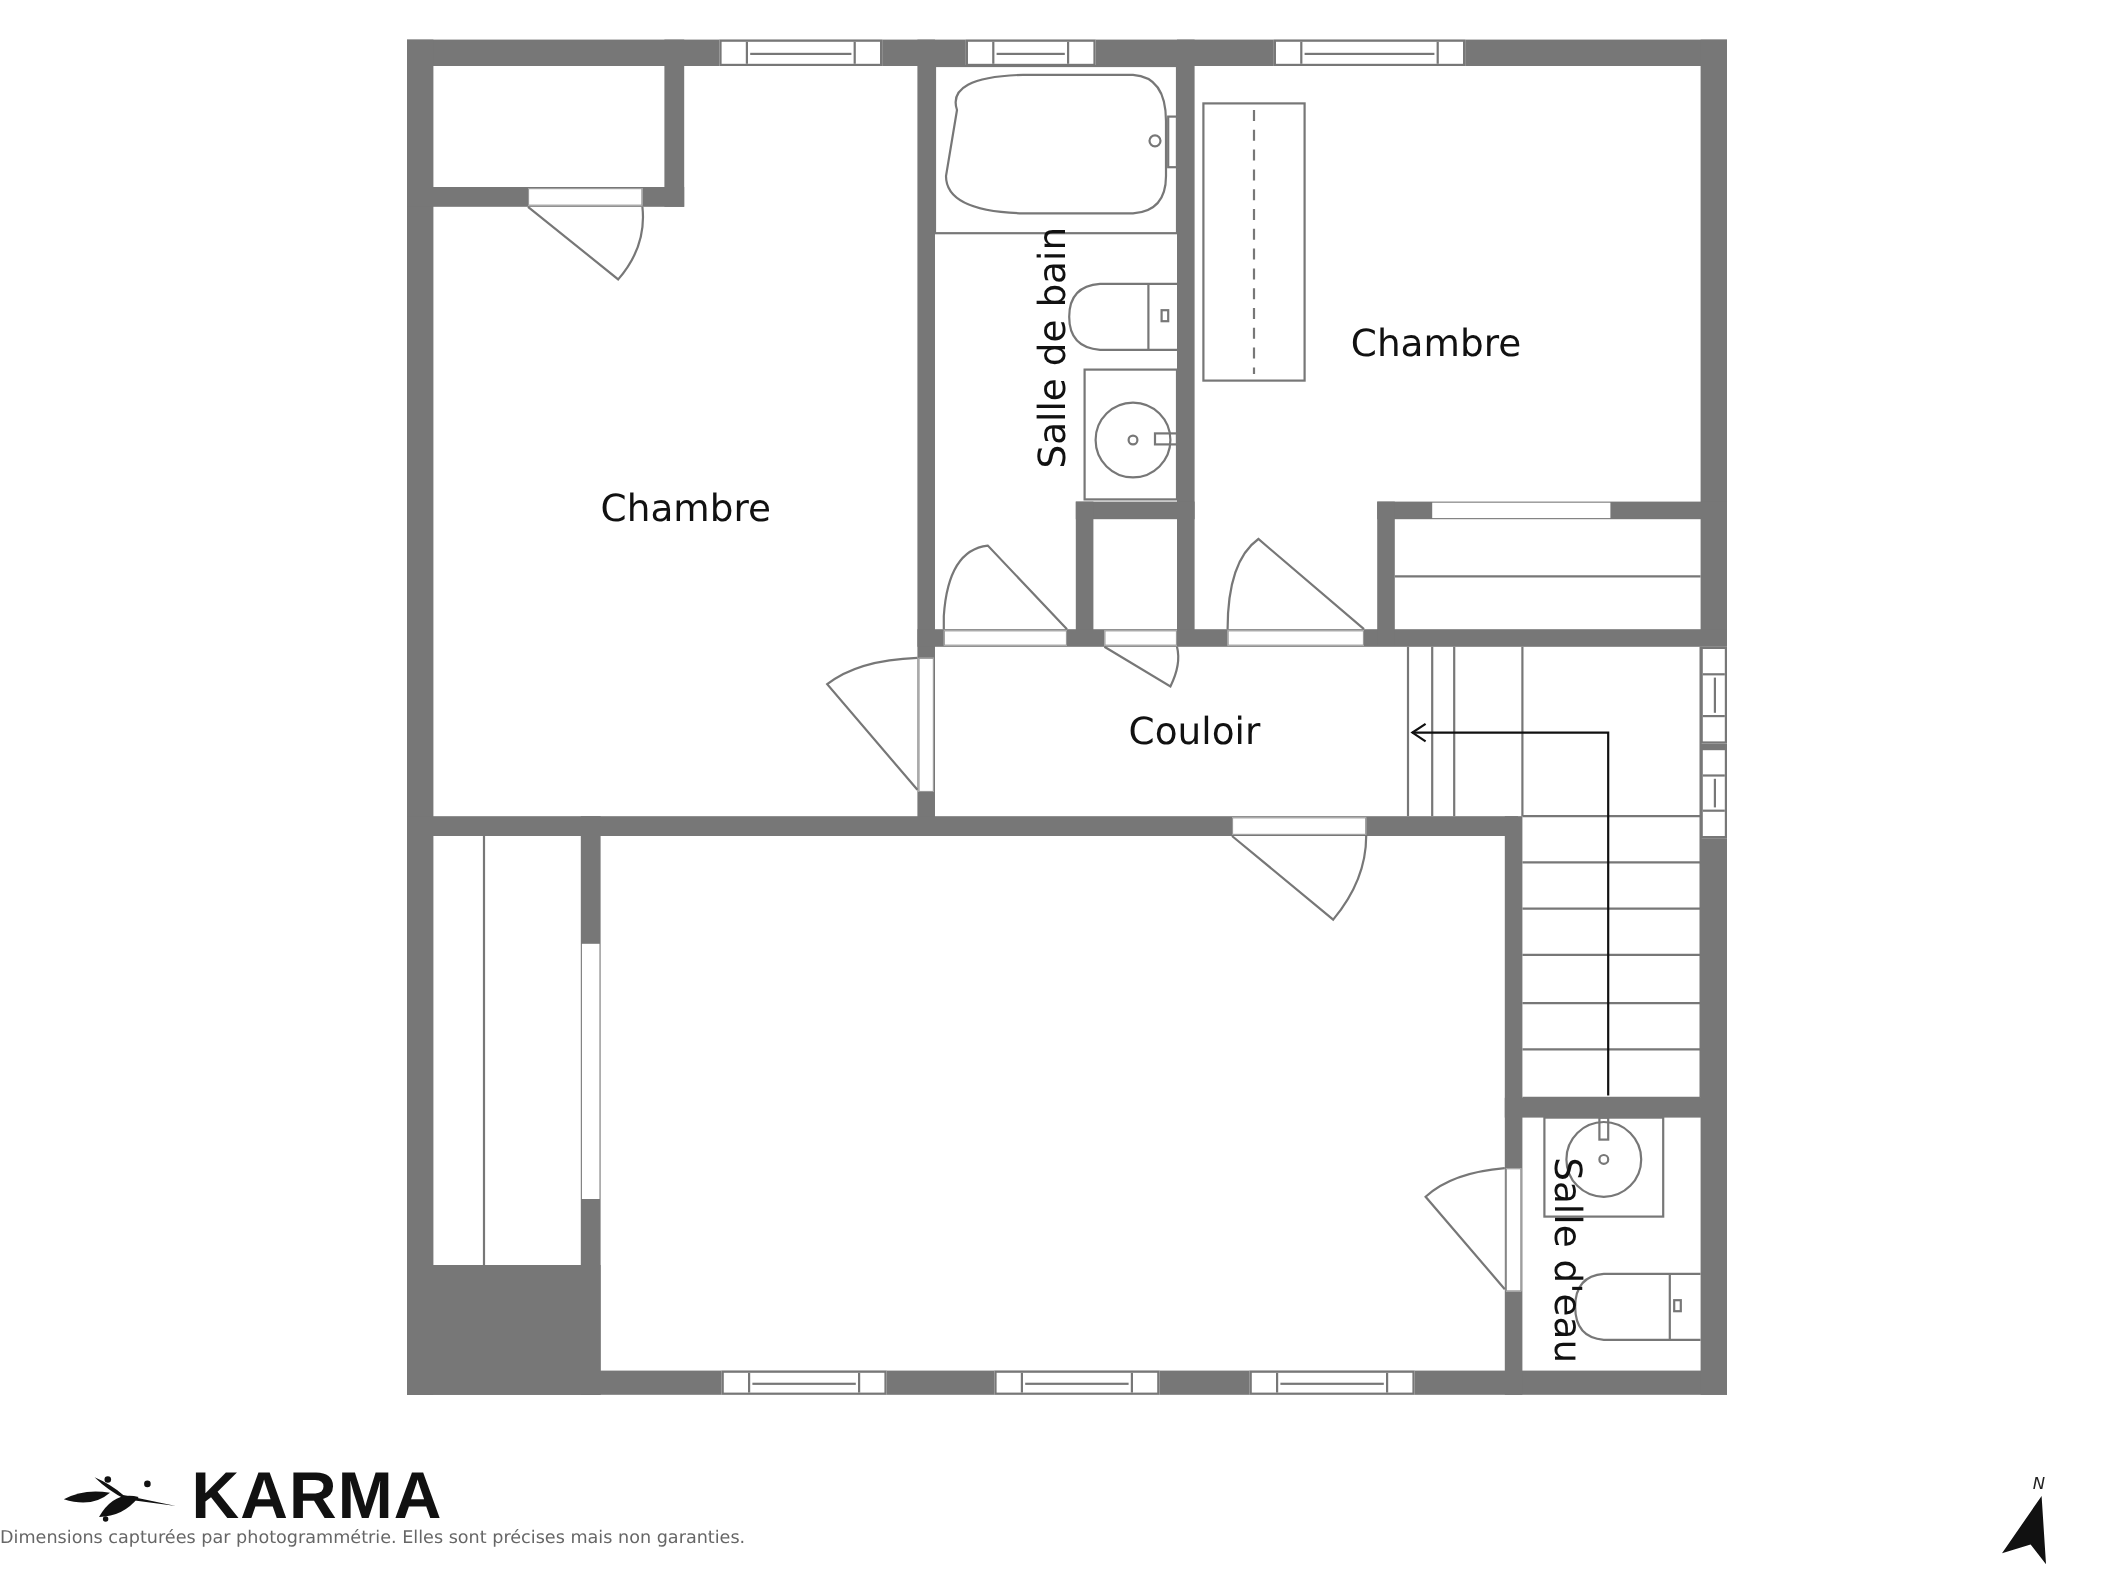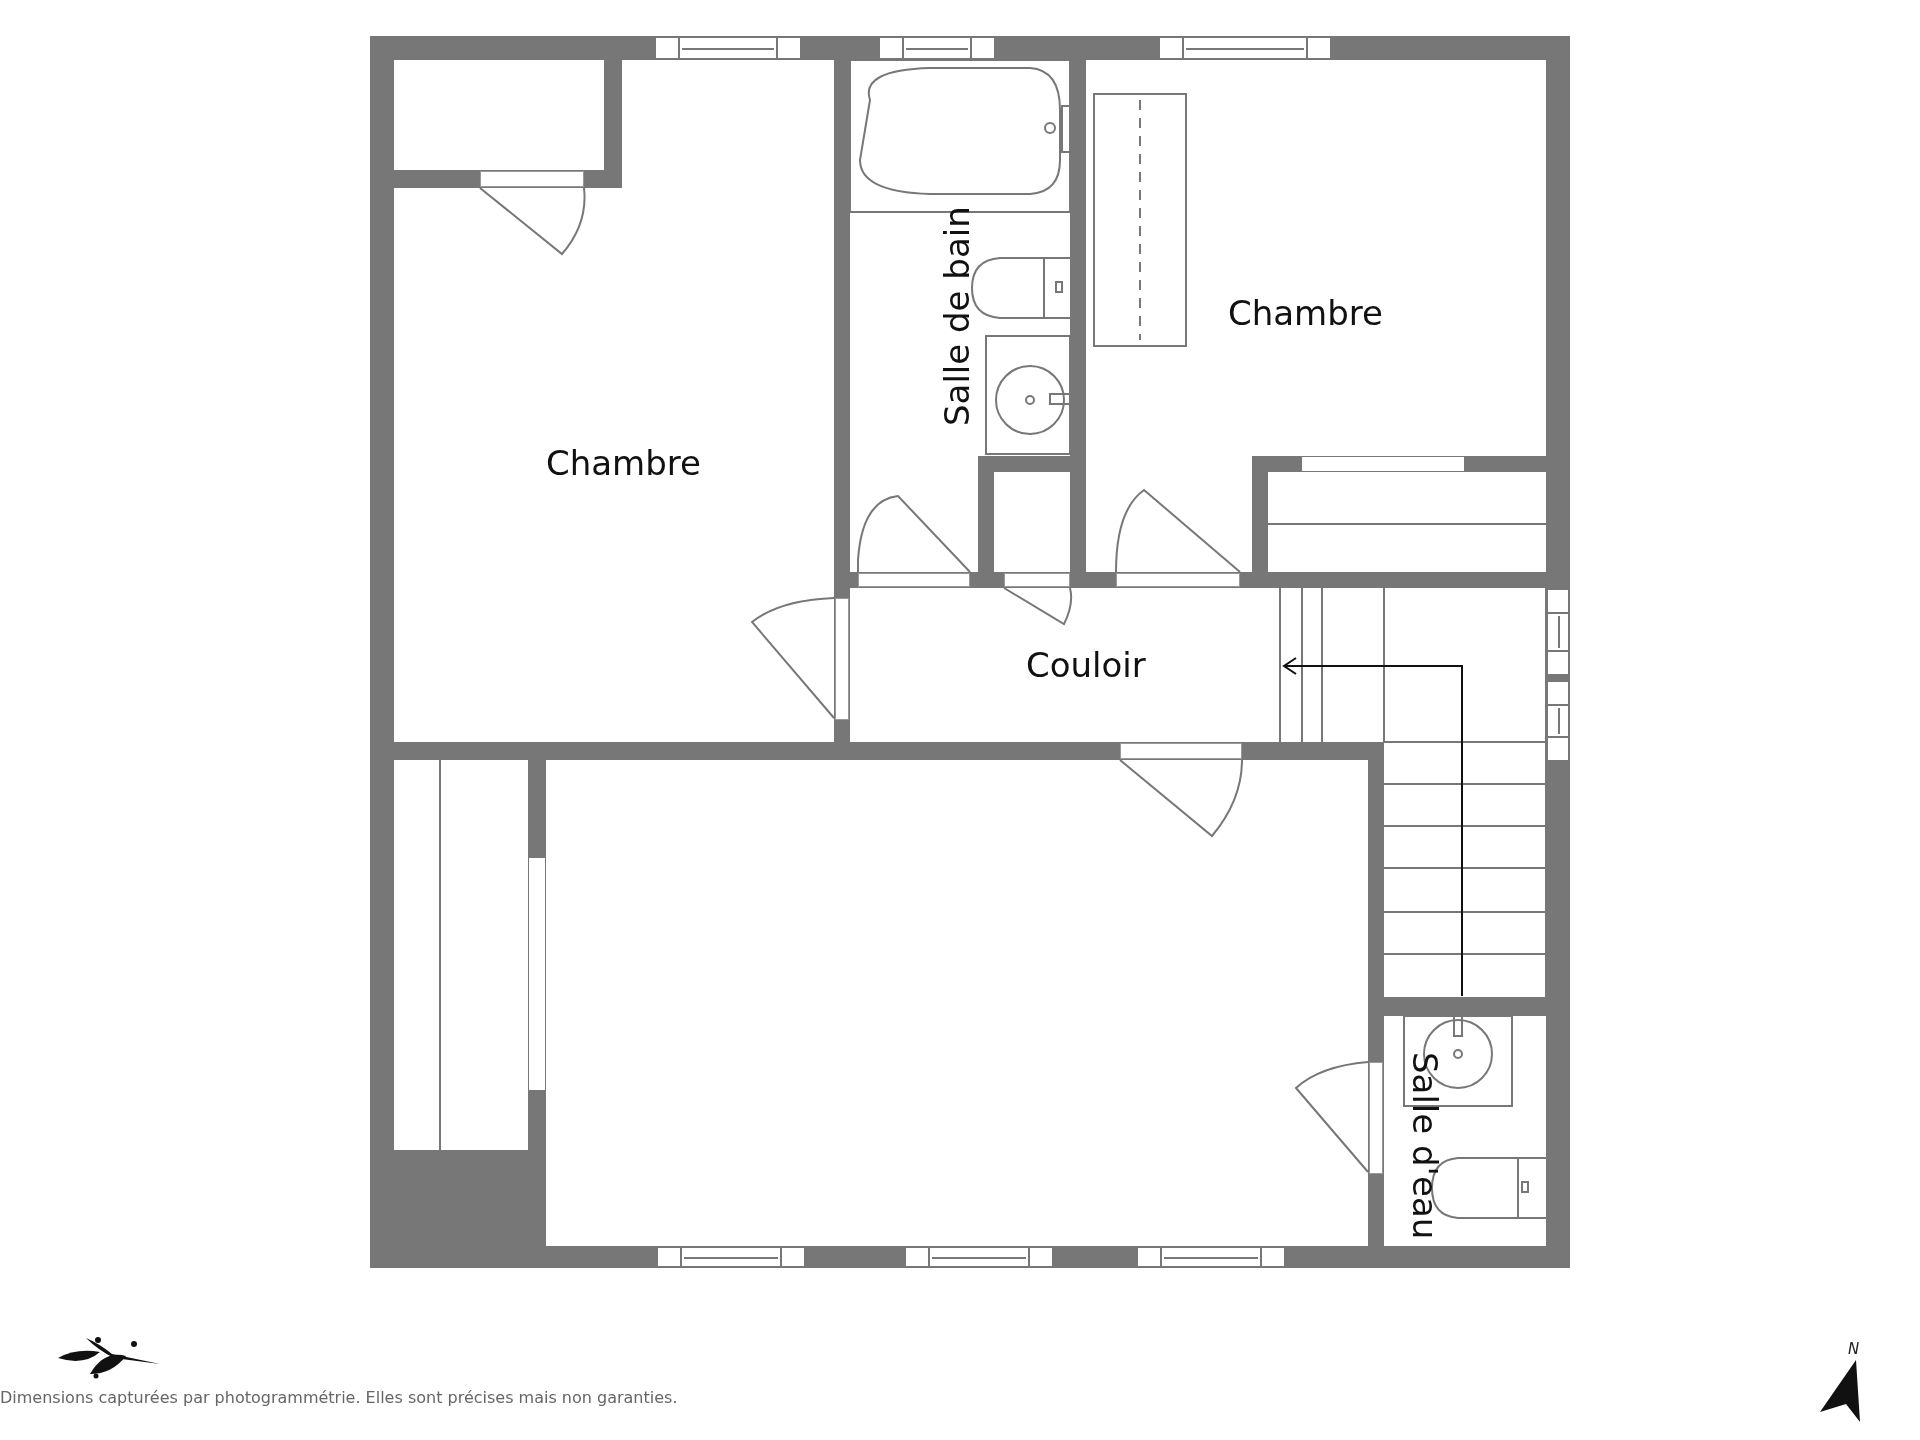--- a/index.html
+++ b/index.html
@@ -147,20 +147,21 @@
 
 <div class="brand">
   <svg width="110" height="50" viewBox="0 0 110 50">
     <path d="M2 28 Q20 18 44 22 Q28 36 2 28 Z" fill="#111"></path>
     <path d="M34 44 Q48 20 70 26 Q56 44 34 44 Z" fill="#111"></path>
     <path d="M30 8 Q44 14 56 24 L104 34 L58 28 Q42 20 30 8 Z" fill="#111"></path>
     <circle cx="42" cy="10" r="3" fill="#111"></circle>
     <circle cx="78" cy="14" r="3" fill="#111"></circle>
     <circle cx="40" cy="46" r="2.5" fill="#111"></circle>
   </svg>
+  <span class="brand-name">KARMA</span>
 </div>
 
 <div class="disclaimer">Dimensions capturées par photogrammétrie. Elles sont précises mais non garanties.</div>
 
 <span class="compass-n">N</span>
 <svg class="compass" viewBox="0 0 60 90">
   <polygon points="40,20 44,82 30,64 4,72" fill="#111"></polygon>
 </svg>
 
 </body></html>

